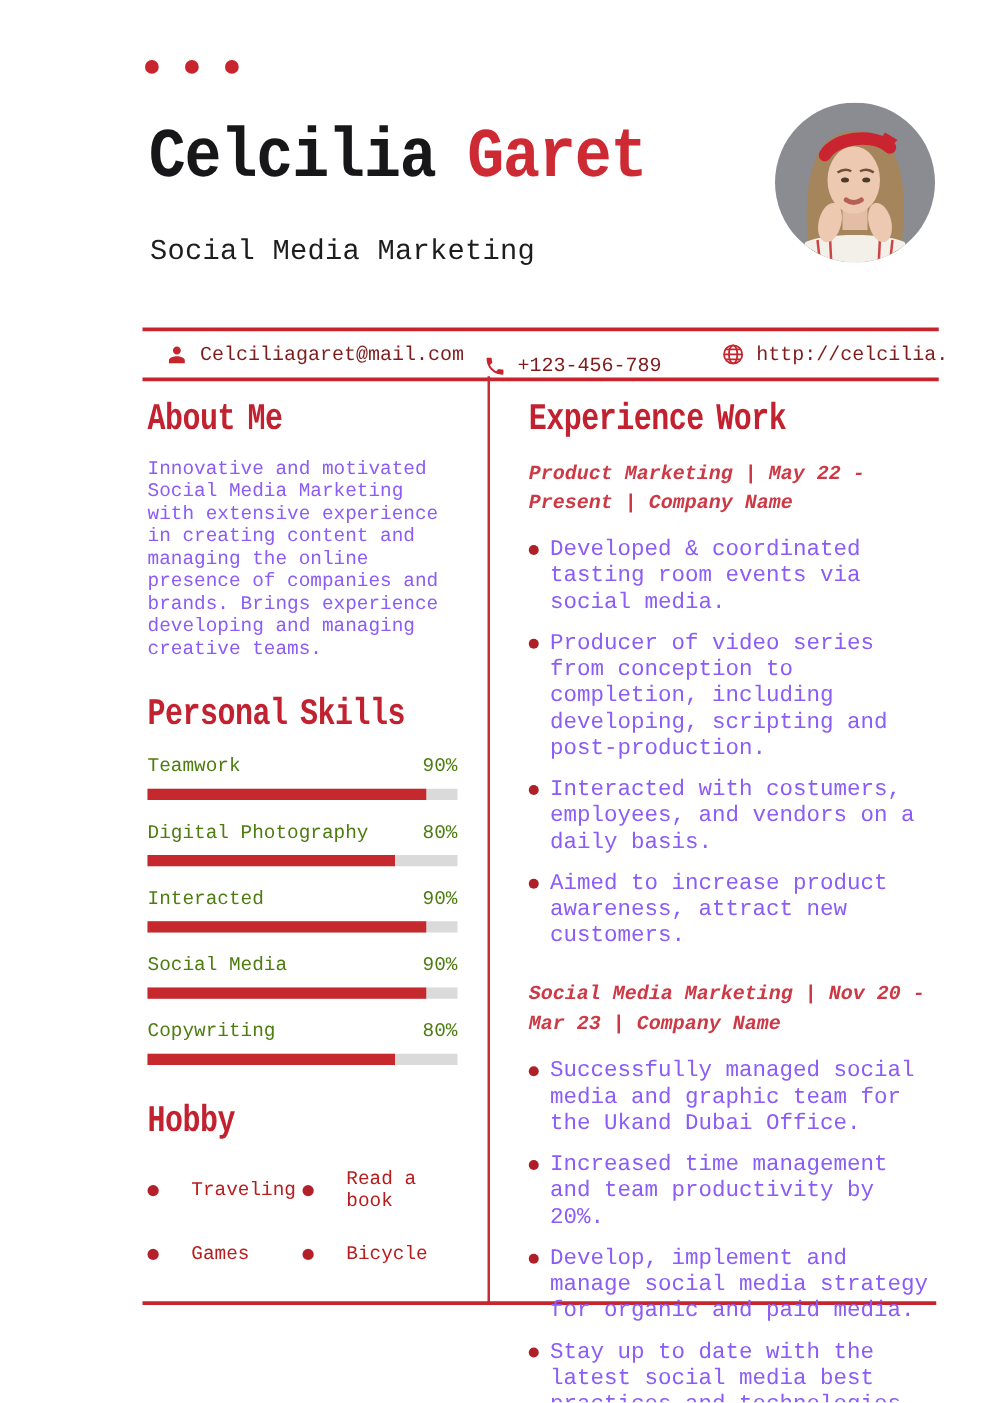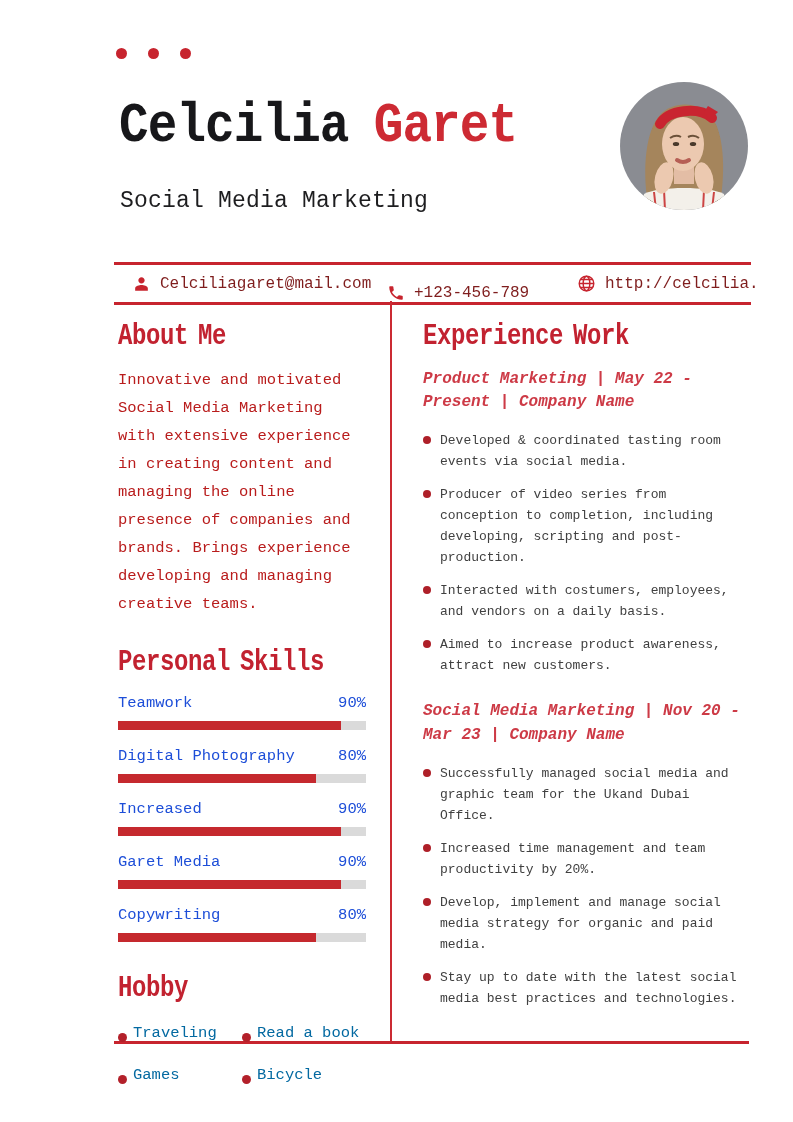--- a/index.html
+++ b/index.html
@@ -43,42 +43,42 @@
   .divider-v{position:absolute;left:354px;top:301px;width:2px;height:741px;background:#cb2a33;}
   .divider-b{position:absolute;left:78px;top:1041px;width:635px;height:3px;background:#c7242e;}
   .leftcol{position:absolute;left:82px;top:318px;width:248px;}
   .rightcol{position:absolute;left:387px;top:318px;width:326px;}
   .h-red{
     font-size:30px;font-weight:800;color:#c22230;
     letter-spacing:-0.5px;word-spacing:-5px;white-space:nowrap;
     transform:scaleX(0.8);transform-origin:0 50%;
     line-height:1.2;margin:0;
   }
-  .about-text{margin-top:12px;font-size:15.5px;line-height:28px;color:#b91c1c;}
+  .about-text{margin-top:12px;font-size:15.5px;line-height:18px;color:#8b5cf6;}
   .sec-skills{margin-top:26px;}
   .skill{margin-top:17px;}
   .skill:first-of-type{margin-top:14px;}
-  .skill-top{display:flex;justify-content:space-between;align-items:baseline;font-size:15.5px;color:#1d4ed8;}
+  .skill-top{display:flex;justify-content:space-between;align-items:baseline;font-size:15.5px;color:#4d7c0f;}
   .skill-track{margin-top:9px;height:9px;background:#dadada;position:relative;}
   .skill-fill{position:absolute;left:0;top:0;bottom:0;background:#c5292e;}
   .sec-hobby{margin-top:28px;}
   .hobby-grid{margin-top:18px;display:grid;grid-template-columns:124px 1fr;row-gap:24px;}
-  .hobby-item{display:flex;align-items:flex-end;gap:6px;font-size:15.5px;color:#0369a1;}
+  .hobby-item{display:flex;align-items:center;gap:26px;font-size:15.5px;color:#b91c1c;}
   .hdot{width:9px;height:9px;border-radius:50%;background:#b3202a;flex:none;}
   
   .job-title{
     margin-top:14px;font-size:16px;font-style:italic;font-weight:600;
     color:#cd3a46;line-height:1.45;
   }
   .job:first-of-type .job-title{margin-top:14px;}
   .job + .job .job-title{margin-top:24px;}
   .bullets{list-style:none;margin:16px 0 0 0;padding:0;}
   .bullets li{display:flex;gap:9px;margin-bottom:12px;}
   .bdot{width:8px;height:8px;border-radius:50%;background:#ae1f28;flex:none;margin-top:6px;}
-  .btext{font-size:13px;line-height:21px;color:#404040;}
+  .btext{font-size:18px;line-height:21px;color:#8b5cf6;}
 </style>
 </head>
 <body>
 
 <div class="page">
 
   <div class="dots">
     <span class="dot"></span>
     <span class="dot"></span>
     <span class="dot"></span>
@@ -163,30 +163,30 @@
             <div class="skill-top">
               <span class="skill-label">Digital Photography</span>
               <span class="skill-pct">80%</span>
             </div>
             <div class="skill-track">
               <div class="skill-fill" style="width: 80%;"></div>
             </div>
           </div>
           <div class="skill">
             <div class="skill-top">
-              <span class="skill-label">Increased</span>
+              <span class="skill-label">Interacted</span>
               <span class="skill-pct">90%</span>
             </div>
             <div class="skill-track">
               <div class="skill-fill" style="width: 90%;"></div>
             </div>
           </div>
           <div class="skill">
             <div class="skill-top">
-              <span class="skill-label">Garet Media</span>
+              <span class="skill-label">Social Media</span>
               <span class="skill-pct">90%</span>
             </div>
             <div class="skill-track">
               <div class="skill-fill" style="width: 90%;"></div>
             </div>
           </div>
           <div class="skill">
             <div class="skill-top">
               <span class="skill-label">Copywriting</span>
               <span class="skill-pct">80%</span>

